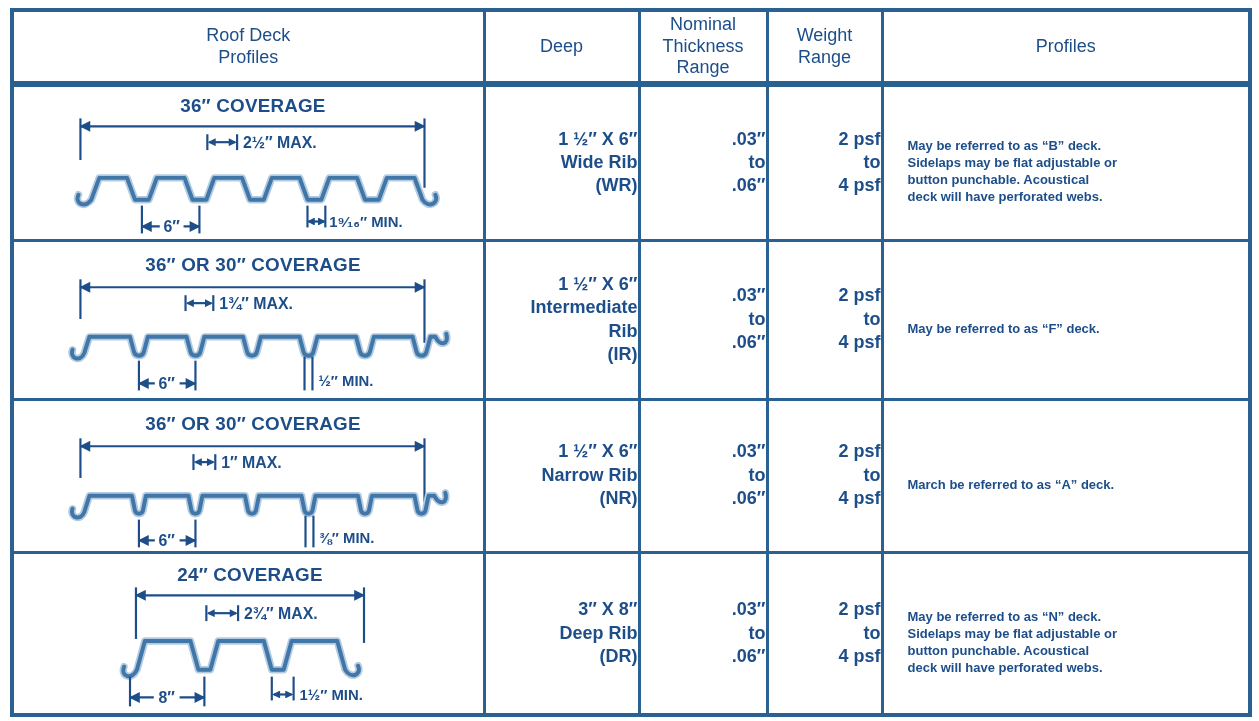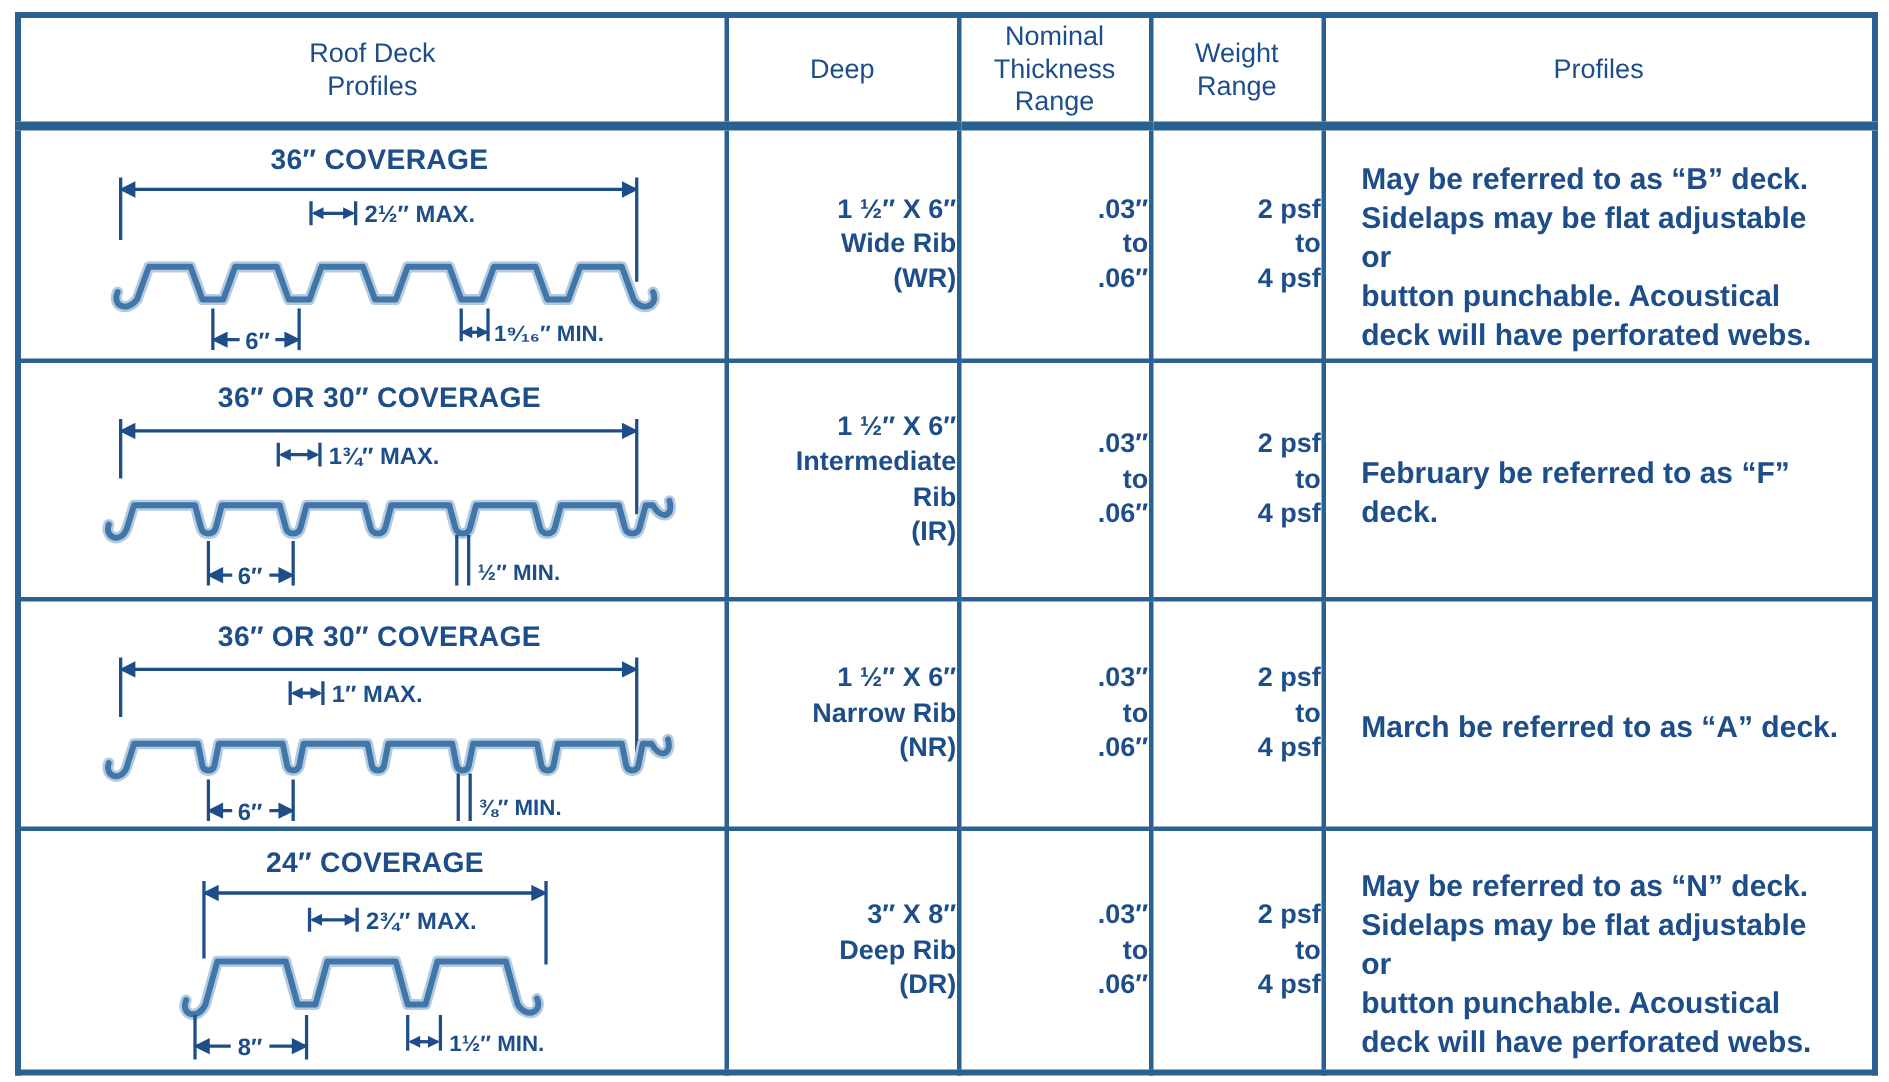--- a/index.html
+++ b/index.html
@@ -23,21 +23,21 @@
   thead td{
     border-bottom:6px solid var(--border);
     text-align:center;font-size:18px;font-weight:400;
     white-space:pre-line;line-height:1.22;
   }
   .c{
     text-align:right;white-space:pre-line;
     font-size:18px;font-weight:600;line-height:1.3;
   }
   .comments{
-    font-size:20px;font-weight:600;line-height:1.3;
+    font-size:13px;font-weight:600;line-height:1.3;
     white-space:pre-line;padding-left:24px;padding-right:21px;margin-top:19px;
   }
   .diag{display:block;margin:0 auto;}
   .dim{stroke:var(--navy);stroke-width:2.2;fill:none;}
   .prof-halo{stroke:var(--halo);stroke-width:7.5;fill:none;stroke-linejoin:round;stroke-linecap:round;}
   .prof{stroke:var(--profile);stroke-width:4;fill:none;stroke-linejoin:round;stroke-linecap:round;}
   .dtxt{fill:var(--navy);font-weight:700;font-family:"Liberation Sans",sans-serif;}
   .t19{font-size:19px;letter-spacing:.2px;}
   .t16{font-size:16px;}
   .t15{font-size:15px;}
@@ -187,21 +187,21 @@
             <div class="c">.03″
 to
 .06″</div>
           </td>
       <td>
             <div class="c">2 psf
 to
 4 psf</div>
           </td>
       <td>
-            <div class="comments">February be referred to as “F” deck.</div>
+            <div class="comments">May be referred to as “F” deck.</div>
           </td>
     </tr>
 
     <tr style="height:153px">
       <td>
         <svg class="diag" width="466" height="147" viewBox="0 0 470 147">
           <defs>
             <marker id="a3" viewBox="0 0 10 10" refX="9" refY="5" markerUnits="userSpaceOnUse" markerWidth="13" markerHeight="11" orient="auto-start-reverse">
                   <path d="M0,0L10,5L0,10z" class="ink"></path>
                 </marker>

